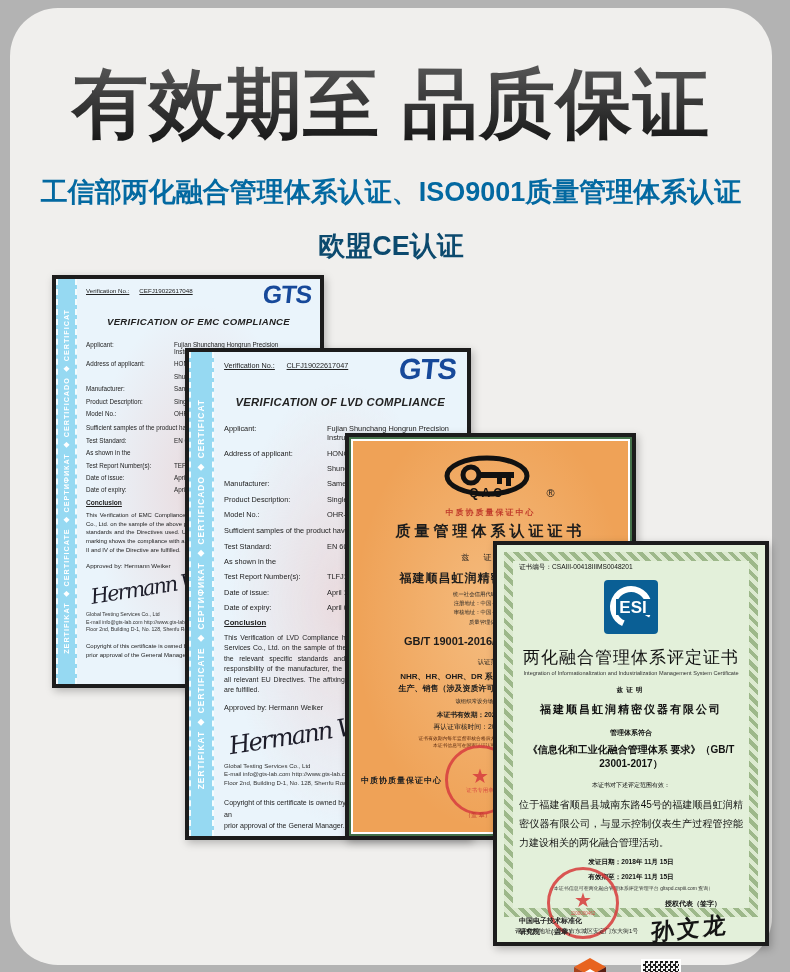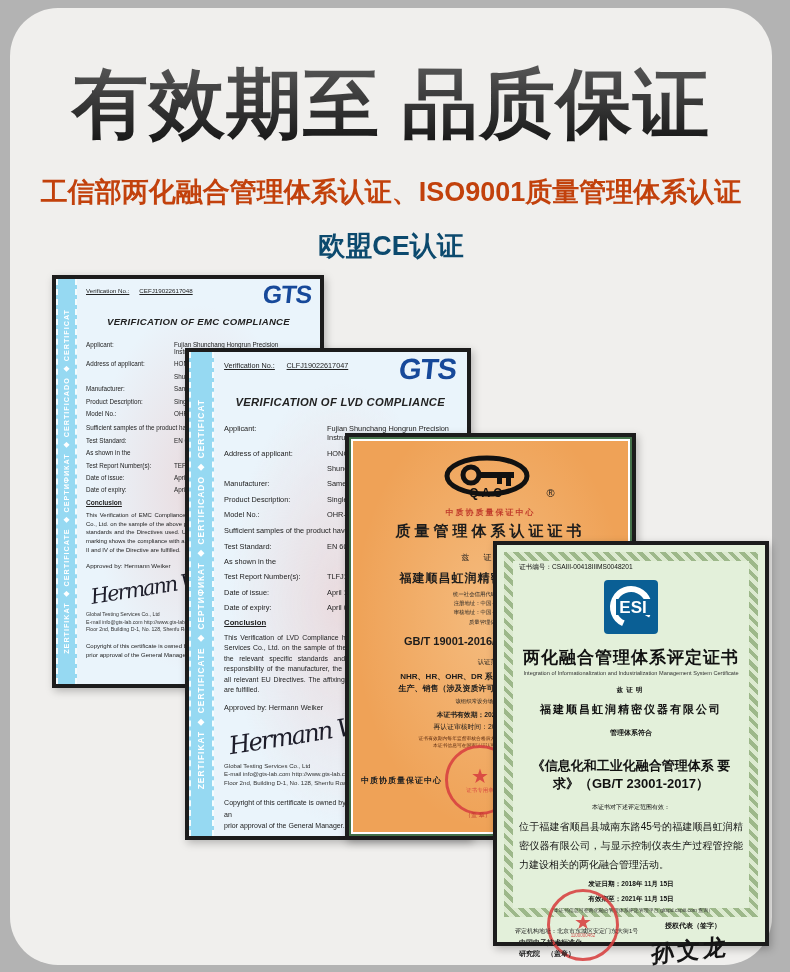--- a/index.html
+++ b/index.html
@@ -8,21 +8,21 @@
 
   #card { position:absolute; left:10px; top:8px; width:762px; height:957px;
           background:#f0efed; border-radius:48px; }
 
   
   .main-title { position:absolute; left:0; top:46px; width:100%; text-align:center;
     font-size:76px; font-weight:900; letter-spacing:1px; color:#222;
     background:linear-gradient(180deg,#5f5f5f 0%,#141414 90%);
     -webkit-background-clip:text; background-clip:text; -webkit-text-fill-color:transparent; }
   .sub1 { position:absolute; left:0; top:166px; width:100%; text-align:center;
-    font-size:27px; font-weight:700; color:#c2410c; }
+    font-size:27px; font-weight:700; color:#0369a1; }
   .sub2 { position:absolute; left:0; top:220px; width:100%; text-align:center;
     font-size:27px; font-weight:700; color:#0c4a6e; }
 
   
   .cert { position:absolute; border:4px solid #1c1c1c; box-shadow:2px 3px 8px rgba(0,0,0,.25); }
 
   
   .gts { display:flex; background:#eaf4fb; }
   .c1 { left:42px; top:267px; width:272px; height:413px; z-index:1; --u:1; }
   .c2 { left:175px; top:340px; width:286px; height:492px; z-index:2; --u:1.17; }
@@ -96,28 +96,28 @@
 
   
   .cesi { left:483px; top:533px; width:276px; height:405px; z-index:4; background:#e3f0da; }
   .cesi-frame { position:absolute; left:7px; right:7px; top:7px; bottom:25px;
     border:9px solid #b9cda8;
     border-image:repeating-linear-gradient(45deg,#9db88a 0 4px,#dcead0 4px 8px) 9; }
   .cesi-content { position:absolute; left:22px; right:22px; top:18px; bottom:30px;
     text-align:center; color:#111; }
   .cesi-no { text-align:left; font-size:6.6px; }
   .cesi-logo { margin-top:8px; }
-  .cesi-title { font-family:"DejaVu Serif", serif; font-size:17px; font-weight:700;
+  .cesi-title { font-family:"DejaVu Serif", serif; font-size:17px; font-weight:400;
     letter-spacing:1px; margin-top:8px; }
   .cesi-title-en { font-size:5.6px; color:#333; margin-top:1px; }
   .cesi-hereby { font-size:6.6px; letter-spacing:3px; margin-top:10px; font-weight:700; }
   .cesi-company { font-family:"DejaVu Serif", serif; font-size:11px; font-weight:700;
     letter-spacing:2px; margin-top:7px; }
   .cesi-conform { font-size:7px; font-weight:700; margin-top:11px; }
-  .cesi-std { font-size:13px; font-weight:700; margin-top:19px; }
+  .cesi-std { font-size:10px; font-weight:700; margin-top:5px; }
   .cesi-scope-intro { font-size:6px; margin-top:10px; }
   .cesi-scope { font-size:10px; font-weight:400; line-height:1.9; text-align:justify; margin-top:5px; }
   .cesi-date { font-size:6.6px; font-weight:700; margin-top:6px; }
   .cesi-query { font-size:5px; margin-top:3px; color:#333; }
   .cesi-sealrow { position:relative; height:62px; margin-top:2px; }
   .cesi-seal { left:28px; top:-26px; width:72px; height:72px; }
   .seal-num { font-size:4.5px; margin-top:1px; }
   .cesi-sealorg { position:absolute; left:0px; top:22px; font-size:7px; color:#222;
     text-align:left; line-height:1.6; font-weight:700; }
   .cesi-rep { position:absolute; right:22px; top:6px; font-size:7px; font-weight:700; }

